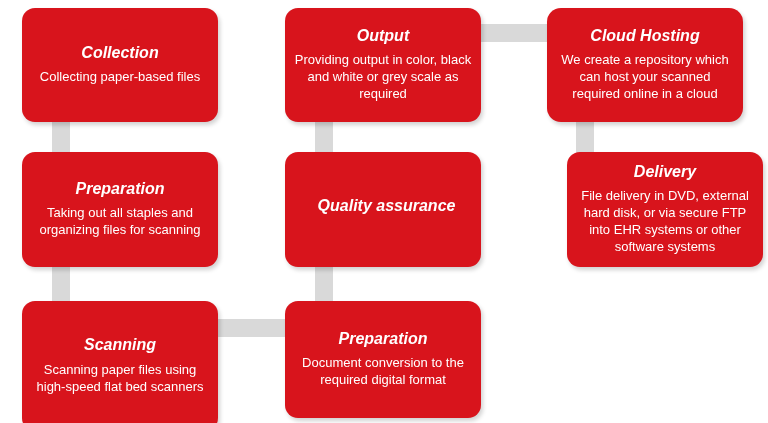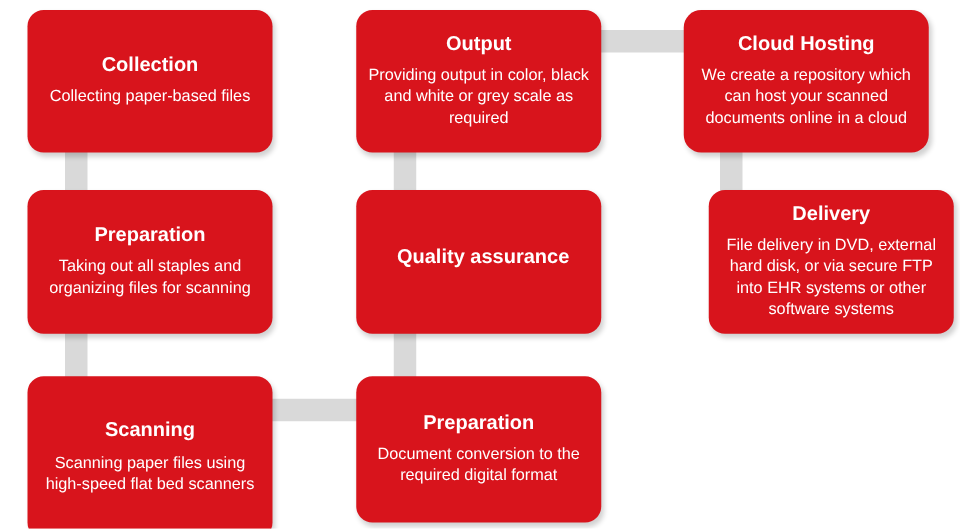--- a/index.html
+++ b/index.html
@@ -43,20 +43,21 @@
     align-items: center;
     text-align: center;
     z-index: 2;
     box-shadow: 2px 3px 4px rgba(0,0,0,0.18);
   }
   .node .node-title {
     margin: 0 0 7px 0;
     font-size: 16px;
     font-weight: bold;
     line-height: 1.15;
+    font-style: italic;
   }
   .node .node-desc {
     margin: 0;
     font-size: 13px;
     line-height: 1.3;
   }
   [data-name="node-collection"]        { left: 22px;  top: 8px;   height: 114px; }
   [data-name="node-preparation"]       { left: 22px;  top: 152px; height: 115px; }
   [data-name="node-scanning"]          { left: 22px;  top: 301px; height: 130px; }
   [data-name="node-output"]            { left: 285px; top: 8px;   height: 114px; }
@@ -102,21 +103,21 @@
     <h3 class="node-title" data-name="node-quality-assurance-title">Quality assurance</h3>
   </div>
 
   <div class="node" data-name="node-conversion">
     <h3 class="node-title" data-name="node-conversion-title">Preparation</h3>
     <p class="node-desc" data-name="node-conversion-description">Document conversion to the required digital format</p>
   </div>
 
   <div class="node" data-name="node-cloud-hosting">
     <h3 class="node-title" data-name="node-cloud-hosting-title">Cloud Hosting</h3>
-    <p class="node-desc" data-name="node-cloud-hosting-description">We create a repository which can host your scanned documents online in a cloud</p>
+    <p class="node-desc" data-name="node-cloud-hosting-description">We create a repository which can host your scanned required online in a cloud</p>
   </div>
 
   <div class="node" data-name="node-delivery">
     <h3 class="node-title" data-name="node-delivery-title">Delivery</h3>
     <p class="node-desc" data-name="node-delivery-description">File delivery in DVD, external hard disk, or via secure FTP into EHR systems or other software systems</p>
   </div>
 
 </div>
 
 </body></html>

